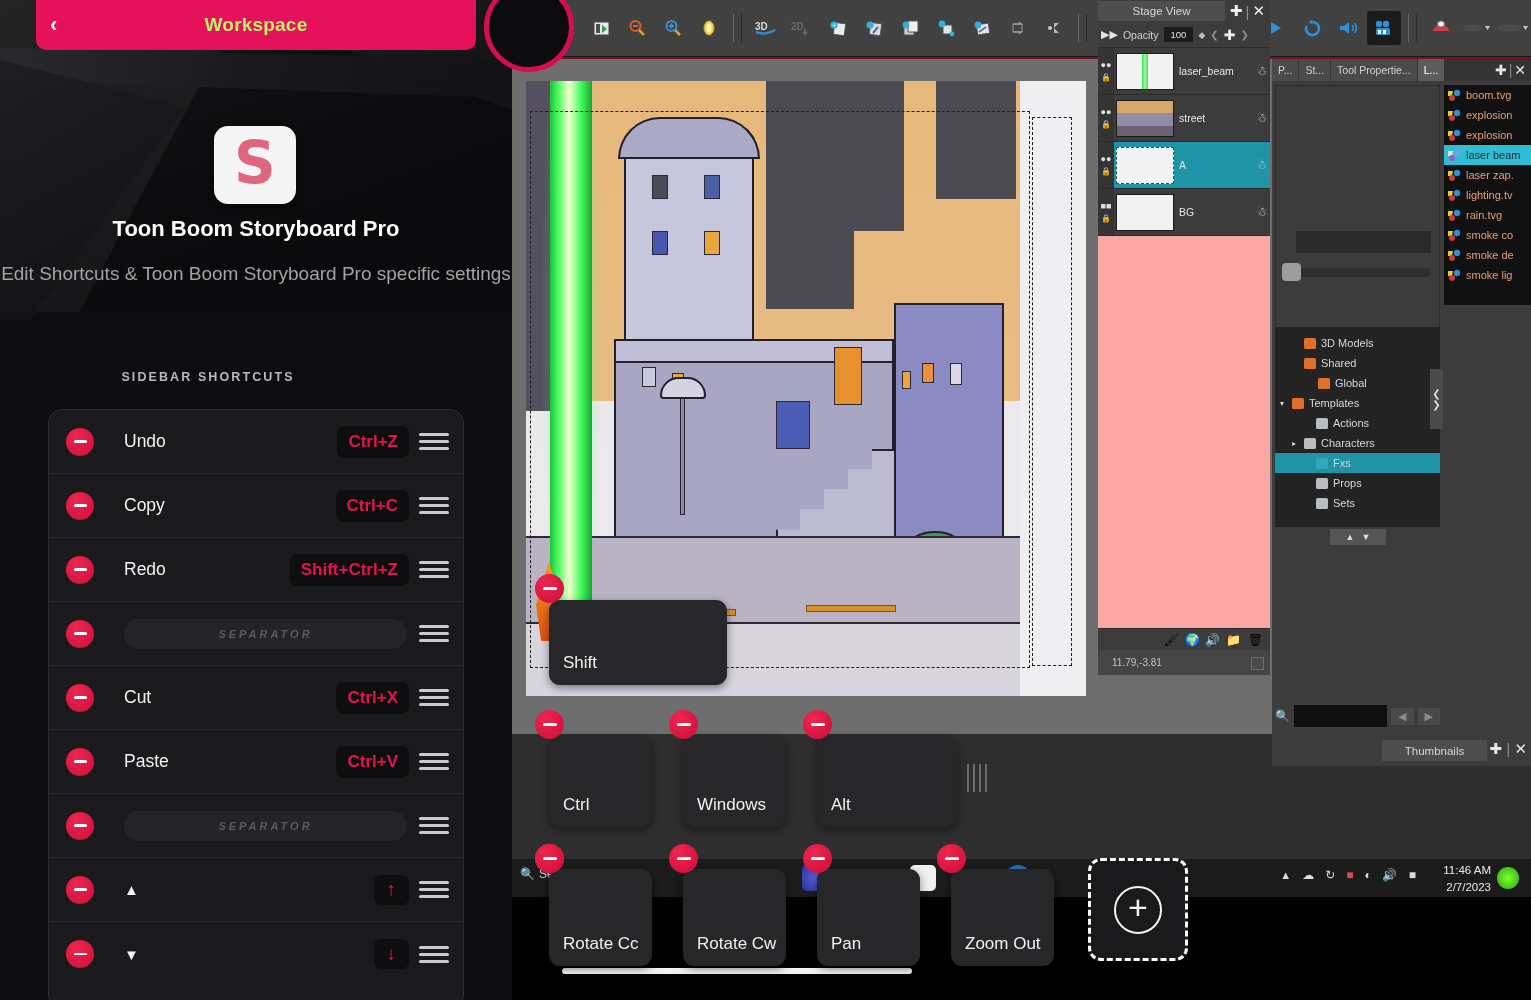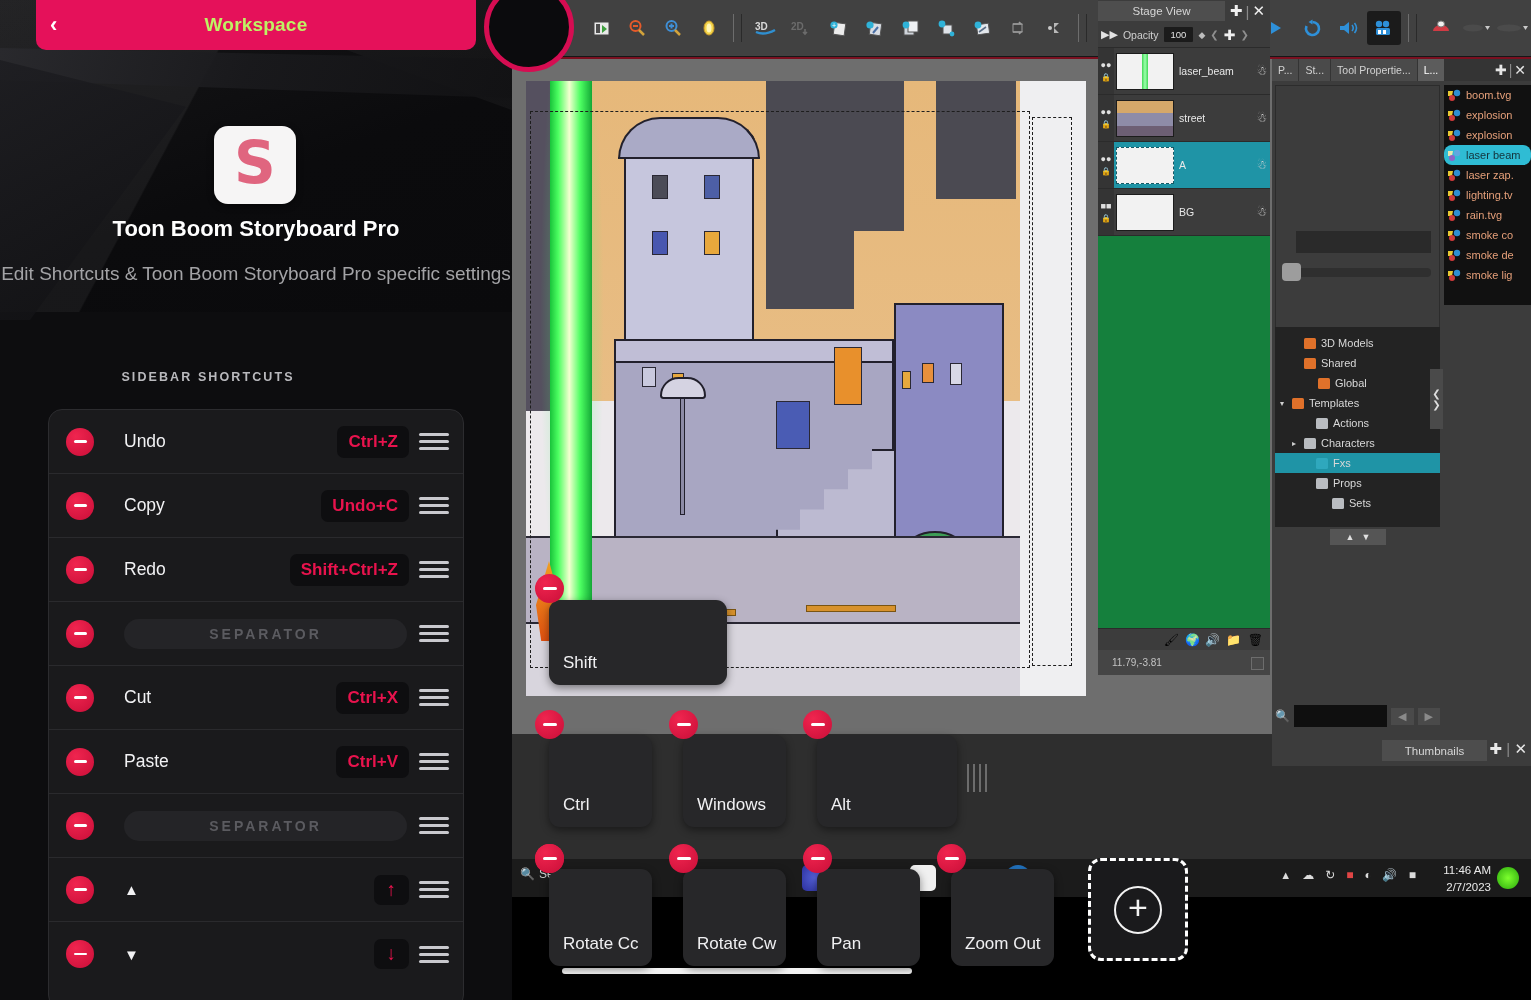--- a/index.html
+++ b/index.html
@@ -93,21 +93,21 @@
     display: flex; align-items: center; justify-content: center; flex: 0 0 auto;
   }
   .minus i { display:block; width: 13px; height: 2.5px; background: #fff; border-radius:2px; }
   .srow-label {
     margin-left: 30px; color: #f2f2f4; font-size: 17.5px; flex: 1 1 auto;
   }
   .srow-sep {
     margin-left: 30px; flex: 1 1 auto; height: 30px; margin-right: 12px;
     background: #242427; border-radius: 16px;
     display: flex; align-items: center; justify-content: center;
-    color: #5b5b60; font-size: 14px; letter-spacing: 3px; font-weight: 600;
+    color: #5b5b60; font-size: 11px; letter-spacing: 3px; font-weight: 600; font-style: italic;
   }
   .chip {
     background: #0e0e10; border-radius: 7px; padding: 6px 11px;
     color: #e8134d; font-size: 17px; font-weight: 700; margin-right: 10px;
   }
   .chip.arrow { padding: 4px 13px; font-size: 19px; }
   .arrowglyph { color: #f2f2f4; font-size: 15px; margin-left: 30px; flex: 1 1 auto; }
   .hamb {
     width: 30px; margin-right: 14px; display:flex; flex-direction: column; gap: 4px; flex:0 0 auto;
   }
@@ -170,21 +170,21 @@
     background:#efeff1;
   }
   .dashframe2 {
     position:absolute; right:14px; top:36px; width:40px; bottom:30px;
     border: 1px dashed #1d1d1d;
   }
 
   
   #stagepanel {
     position: absolute; left: 586px; top: 0px; width: 172px; height: 675px;
-    background: #15803d;
+    background: #fca5a5;
   }
   .panelhdr {
     position:relative; height:22px; background:#3c3c3c; display:flex; align-items:center;
   }
   .opbar { display:flex; align-items:center; gap:5px; height:26px; padding-left:3px;
            background:#3c3c3c; border-bottom:1px solid #2b2b2b; }
   .opbar .lbl { color:#cfcfcf; font-size:10.5px; }
   .opval { background:#1b1b1b; color:#e2e2e2; font-size:9.5px; padding:2px 7px; border-radius:1px; }
   .layer {
     height: 47px; display:flex; align-items:center; border-bottom:1px solid #2b2b2b;
@@ -228,21 +228,21 @@
   .trow { display:flex; align-items:center; height:20px; color:#d8d8d8; font-size:11px; gap:5px; }
   .folder { width:12px; height:11px; background:#e0712a; border-radius:1.5px; position:relative; flex:0 0 auto; }
   .folder.grey { background:#b9bcc0; }
   .folder.selfx { background:#2fa8bd; }
   .trow.sel { background:#1f94a6; }
   .caret { width:10px; color:#cfcfcf; font-size:8px; text-align:center; flex:0 0 auto; }
 
   .liblist { position:absolute; left:172px; top:26px; width:87px; height:220px; background:#111; }
   .librow { height:20px; display:flex; align-items:center; gap:4px; color:#e6a07a; font-size:11px;
             padding-left:3px; white-space:nowrap; overflow:hidden; }
-  .librow.sel { background:#2fbcd4; color:#13323a;border-radius:8px; }
+  .librow.sel { background:#2fbcd4; color:#13323a; }
   .libicon { width:15px; height:13px; flex:0 0 auto; position:relative; }
   .libsearch { position:absolute; left:3px; bottom:3px; width:165px; height:30px;
                background:#3c3c3c; display:flex; align-items:center; gap:4px; }
   .libsearchbox { width:100px; height:22px; background:#0f0f0f; }
   .navarrows { position:absolute; left:58px; top:470px; width:56px; height:16px; background:#555;
                display:flex; align-items:center; justify-content:center; gap:7px; color:#e0e0e0; font-size:9px; }
   .splitter { position:absolute; left:158px; top:310px; width:13px; height:60px; background:#4a4a4a;
               display:flex; flex-direction:column; align-items:center; justify-content:center;
               color:#ddd; font-size:10px; }
 
@@ -336,21 +336,21 @@
             <i></i>
             <i></i>
           </div>
       </div>
 
       <div class="srow">
         <div class="minus">
             <i></i>
           </div>
         <div class="srow-label">Copy</div>
-        <div class="chip">Undo+C</div>
+        <div class="chip">Ctrl+C</div>
         <div class="hamb">
             <i></i>
             <i></i>
             <i></i>
           </div>
       </div>
 
       <div class="srow">
         <div class="minus">
             <i></i>
@@ -797,21 +797,21 @@
           <div class="trow sel" style="padding-left:26px;">
             <span class="caret"></span>
             <span class="folder selfx"></span>
             <span>Fxs</span>
           </div>
           <div class="trow" style="padding-left:26px;">
             <span class="caret"></span>
             <span class="folder grey"></span>
             <span>Props</span>
           </div>
-          <div class="trow" style="padding-left:42px;">
+          <div class="trow" style="padding-left:26px;">
             <span class="caret"></span>
             <span class="folder grey"></span>
             <span>Sets</span>
           </div>
         </div>
       </div>
 
       <div class="splitter">
         <span>❮</span>
         <span>❯</span>

